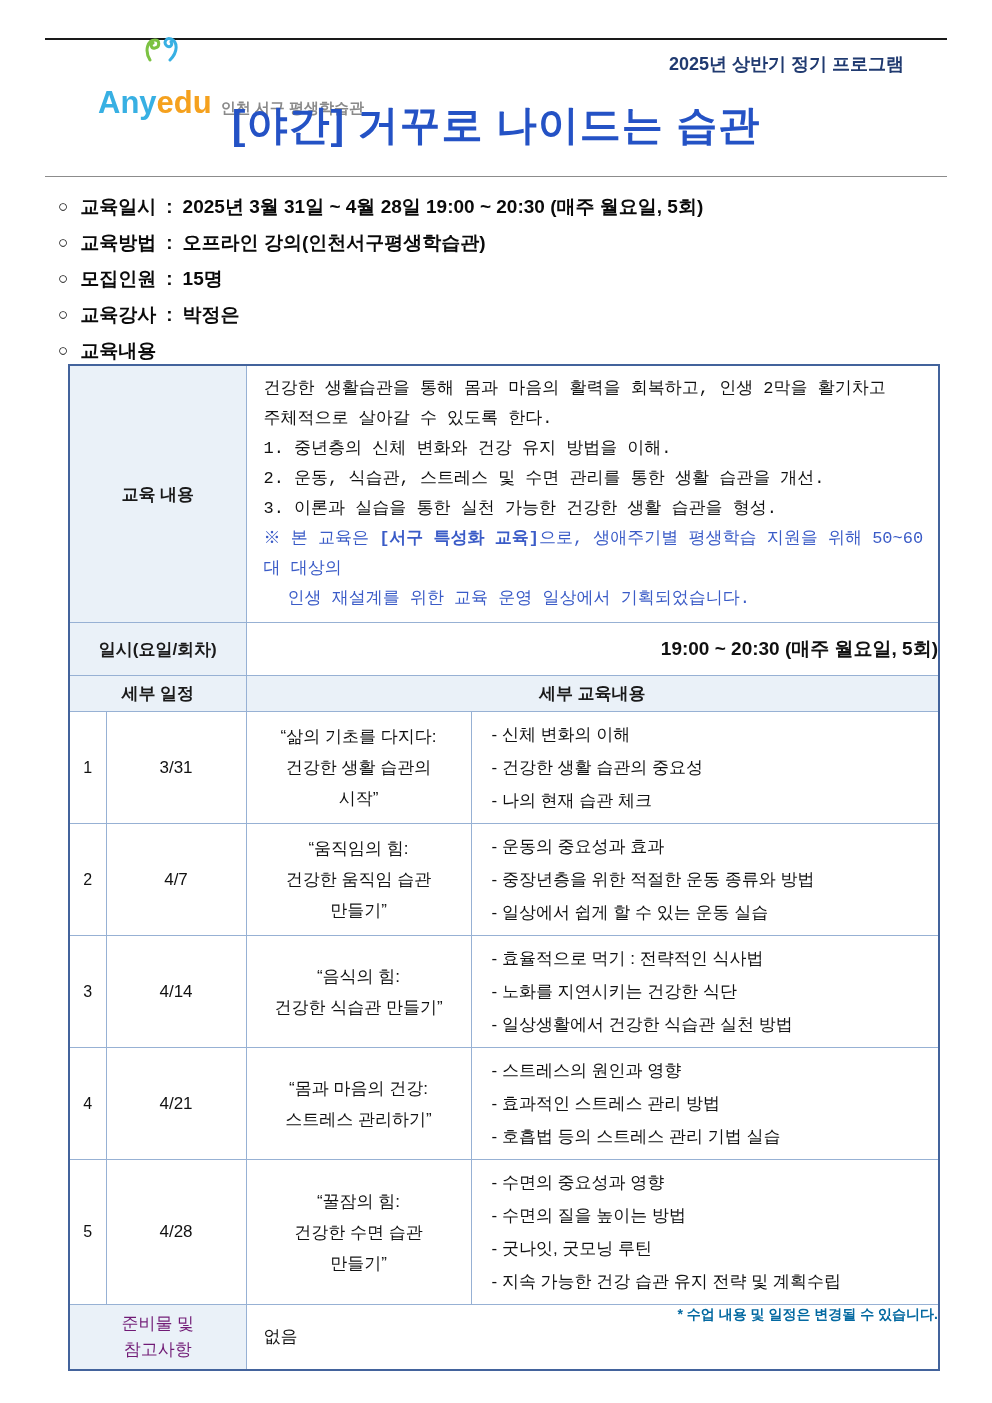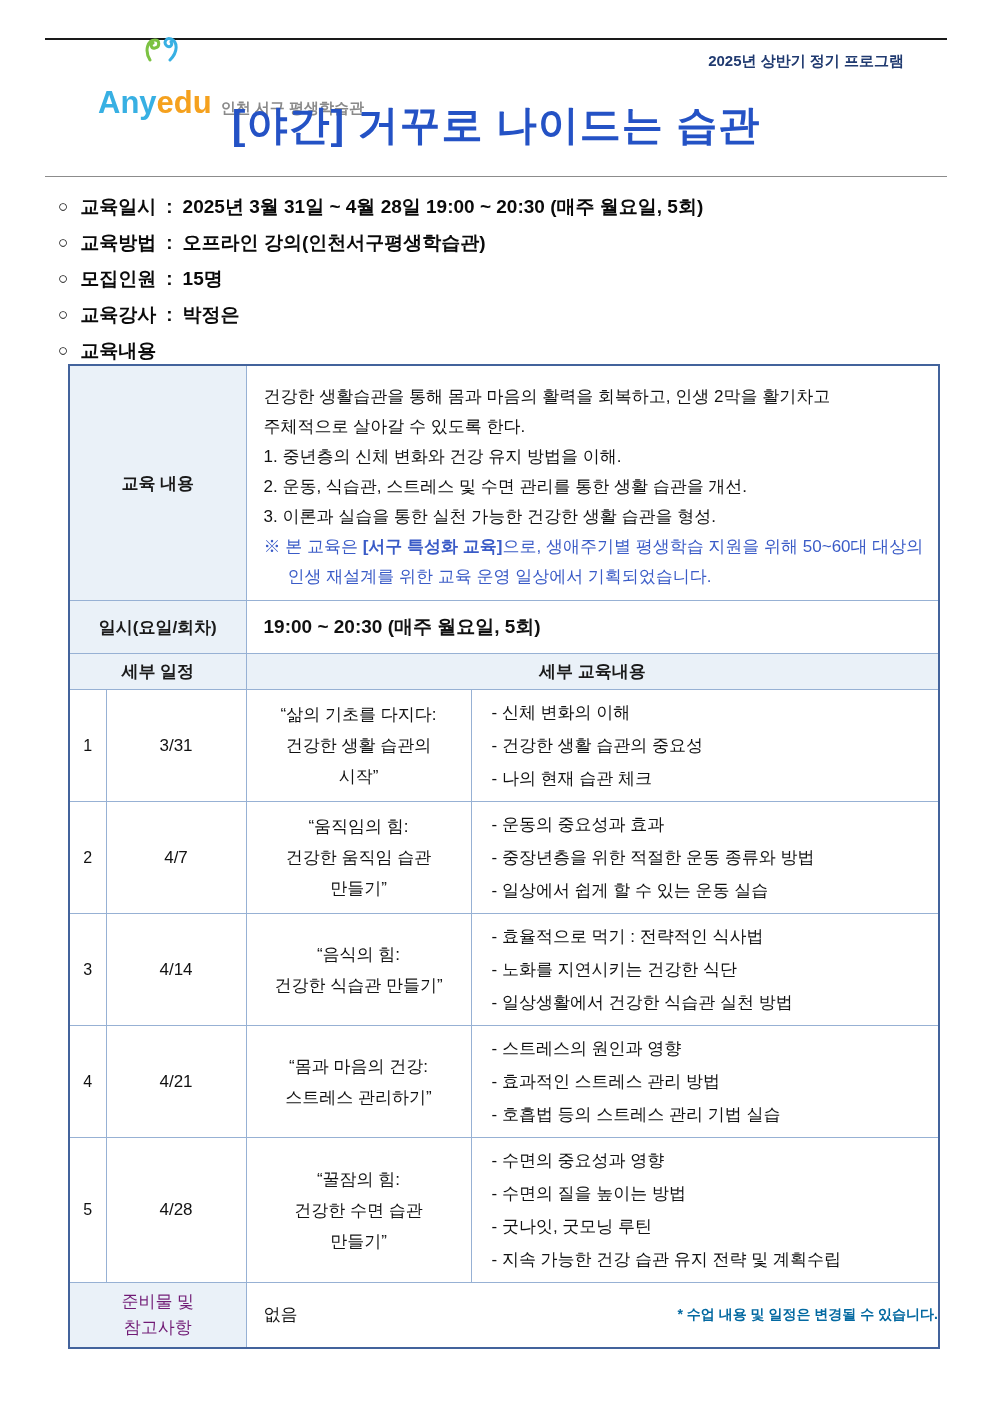--- a/index.html
+++ b/index.html
@@ -15,43 +15,43 @@
 
   .top-rule{position:absolute;left:45px;right:45px;top:38px;border-top:2px solid #1a1a1a;}
   .title-rule{position:absolute;left:45px;right:45px;top:176px;border-top:1px solid #8c8c8c;}
 
   .logo{position:absolute;left:98px;top:52px;display:flex;align-items:baseline;}
   .logo-swirl{position:absolute;left:42px;top:-16px;}
   .logo-any{font-size:31px;font-weight:bold;color:var(--logo-blue);letter-spacing:0px;margin-top:33px;}
   .logo-edu{font-size:31px;font-weight:bold;color:var(--logo-orange);}
   .org-text{font-size:15px;font-weight:bold;color:var(--org-gray);margin-left:9px;}
 
-  .program-label{position:absolute;right:88px;top:52px;font-size:15px;font-weight:bold;color:var(--navy);}
+  .program-label{position:absolute;right:88px;top:52px;font-size:18px;font-weight:bold;color:var(--navy);}
 
   .page-title{position:absolute;top:98px;left:0;width:100%;text-align:center;
     font-size:41px;font-weight:bold;color:var(--title-blue);letter-spacing:1px;}
 
   .info-list{position:absolute;left:58px;top:189px;}
   .info-row{display:flex;align-items:center;height:36px;font-size:19px;font-weight:bold;color:#0a0a0a;}
   .info-circle{font-size:17px;margin-right:12px;}
   .info-colon{margin:0 10px;}
 
   .table-wrap{position:absolute;left:68px;top:364px;width:870px;}
   table{width:870px;border-collapse:collapse;table-layout:fixed;border:2px solid var(--outer);}
   td{border:1px solid var(--grid);vertical-align:middle;}
   .hdr{background:var(--hdr-bg);text-align:center;font-weight:bold;font-size:17px;color:#1a1a1a;}
   .hdr-soft{background:var(--hdr-bg);text-align:center;font-size:17px;color:#701a75;line-height:26px;}
 
-  .cell-content{padding:16px 10px 8px 17px;font-size:17px;line-height:30px;height:215px;}
+  .cell-content{padding:8px 10px 8px 17px;font-size:17px;line-height:30px;height:215px;font-family:Liberation Mono, monospace;}
   .note-line1{color:var(--note-blue);}
   .note-line1 .nb{font-weight:bold;}
   .note-line2{color:var(--note-blue);padding-left:24px;}
 
   .row-time td{height:53px;}
-  .cell-time{font-size:19px;font-weight:bold;padding-left:17px;}
+  .cell-time{font-size:19px;font-weight:bold;padding-left:17px;text-align:right;}
 
   .row-schedhdr td{height:36px;}
 
   .cell-no{text-align:center;font-size:16px;}
   .cell-date{text-align:center;font-size:17px;}
   .cell-topic{text-align:center;font-size:17px;line-height:31px;white-space:pre-line;padding:6px 16px;}
   .cell-details{padding:6px 6px 6px 20px;font-size:17px;line-height:33px;white-space:pre-line;}
 
   .row-materials td{height:65px;}
   .cell-mat-label{white-space:pre-line;}

